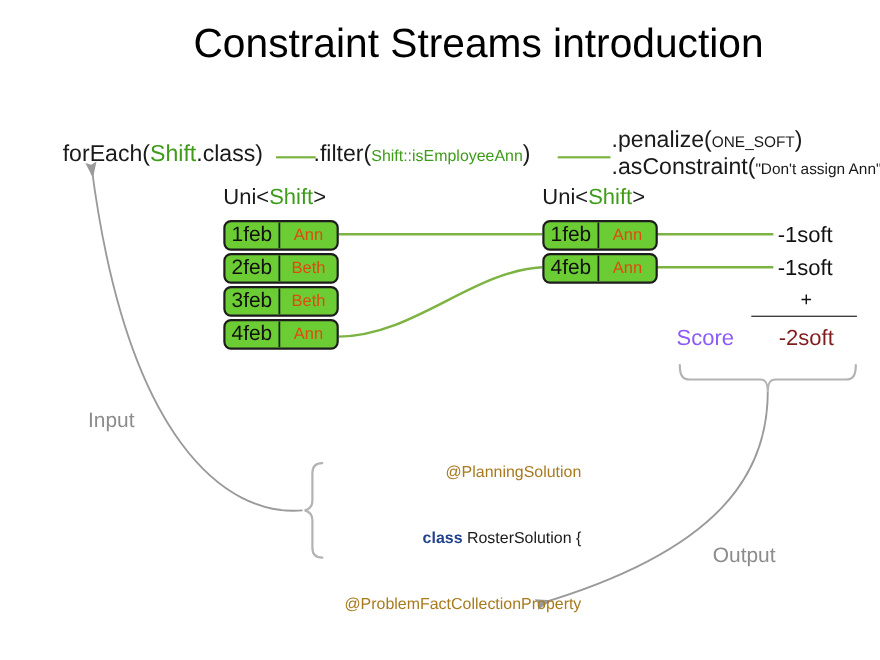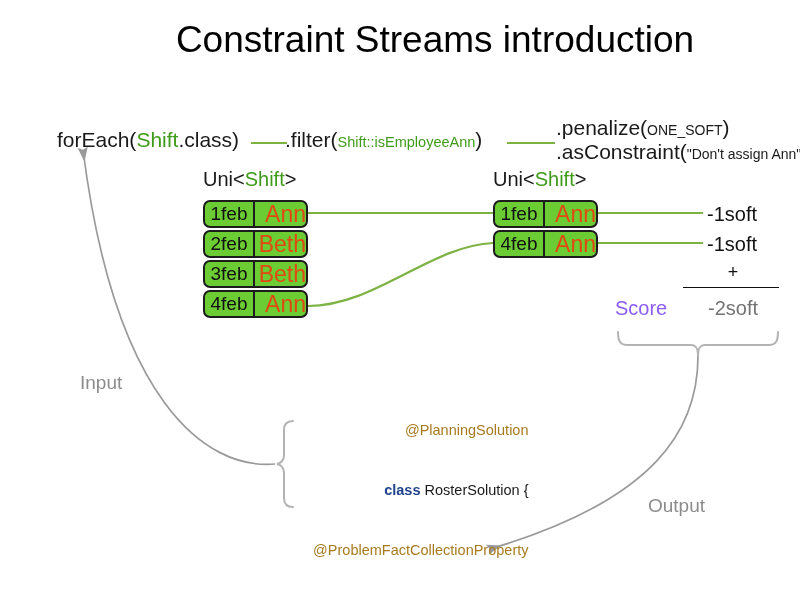--- a/index.html
+++ b/index.html
@@ -100,23 +100,23 @@
     border-right: 2.2px solid #1c1c1c;
     border-radius: 5px 0 0 5px;
     font-size: 19px;
     line-height: 24px;
     text-align: center;
     color: #111111;
     white-space: nowrap;
   }
   .shiftbox .emp {
     flex: 1;
-    font-size: 23px;
-    line-height: 24px;
-    text-align: right;
+    font-size: 15px;
+    line-height: 24px;
+    text-align: center;
     color: #e04a12;
     white-space: nowrap;
   }
   #left-stack  { left: 168px; top: 200px; }
   #right-stack { left: 458px; top: 200px; }
   .stack .shiftbox { margin-bottom: 2px; }
 
   
   .softlabel {
     font-size: 20px;
@@ -140,21 +140,21 @@
     color: #111111;
   }
   #sum-rule {
     left: 648px; top: 287px; width: 96px;
     height: 0; border-top: 1.6px solid #111111;
   }
   #sum-total {
     left: 655px; top: 296px;
     width: 86px; text-align: center;
     font-size: 20px; line-height: 24px;
-    color: #737373; white-space: nowrap;
+    color: #7f1d1d; white-space: nowrap;
   }
 
   
   #codeblock {
     left: 262px; top: 380px;
     font-size: 14.5px;
     line-height: 20px;
     white-space: pre;
     color: #1a1a1a;
   }

